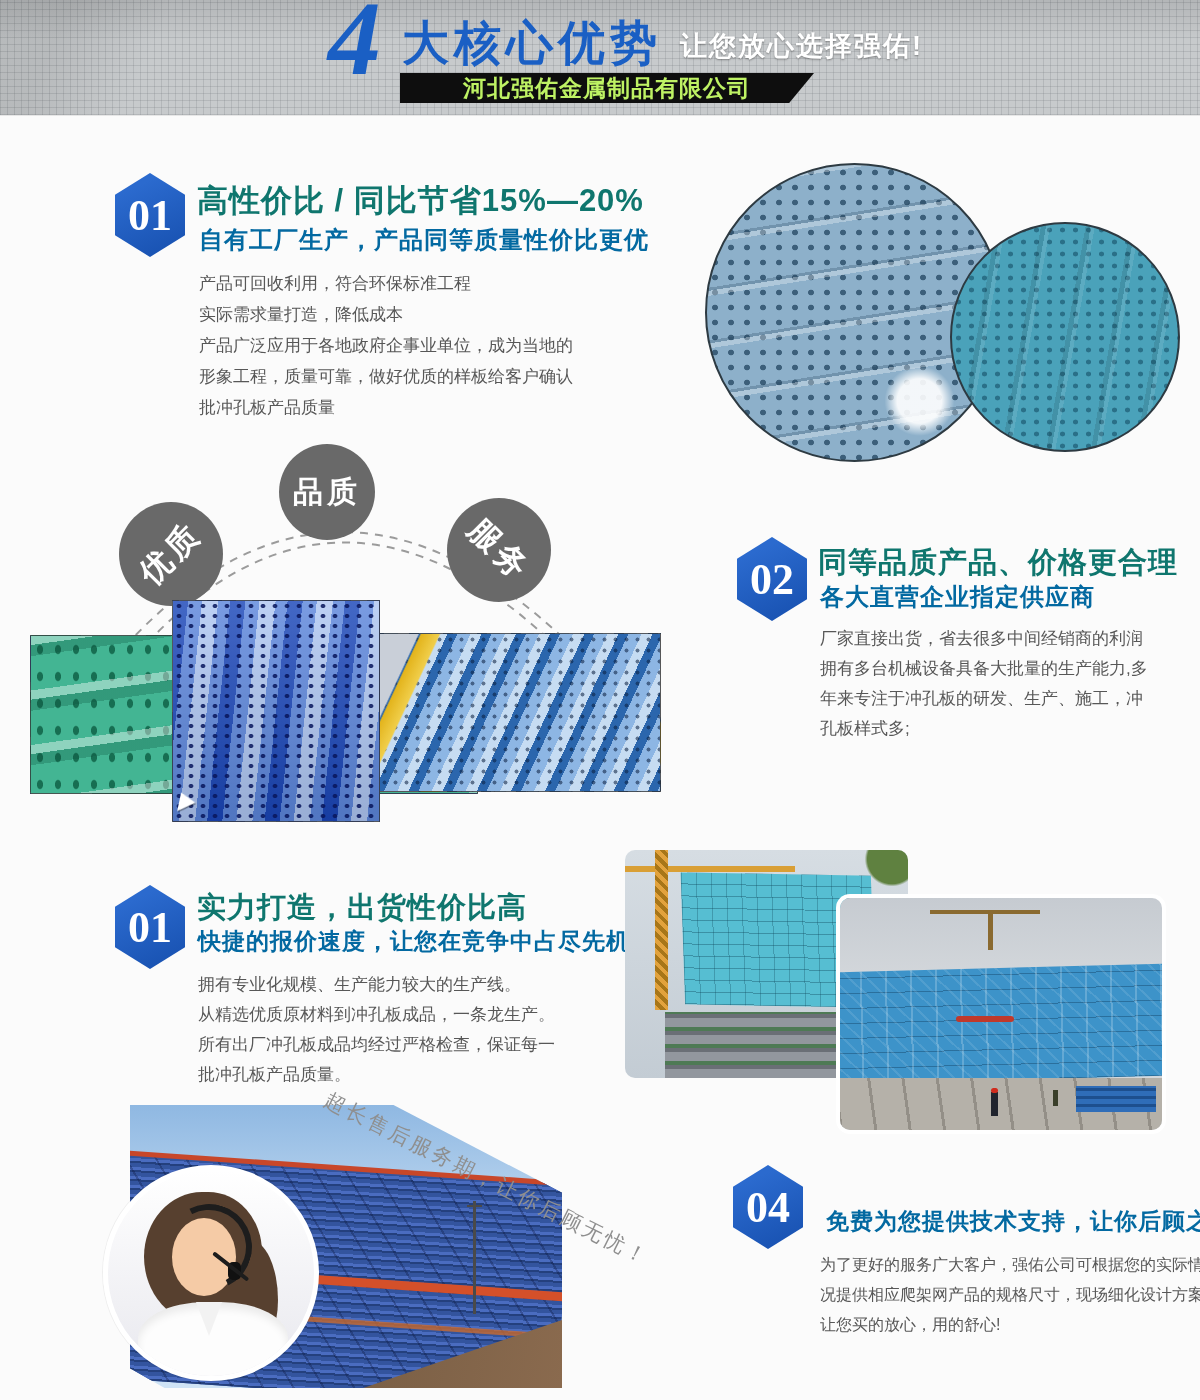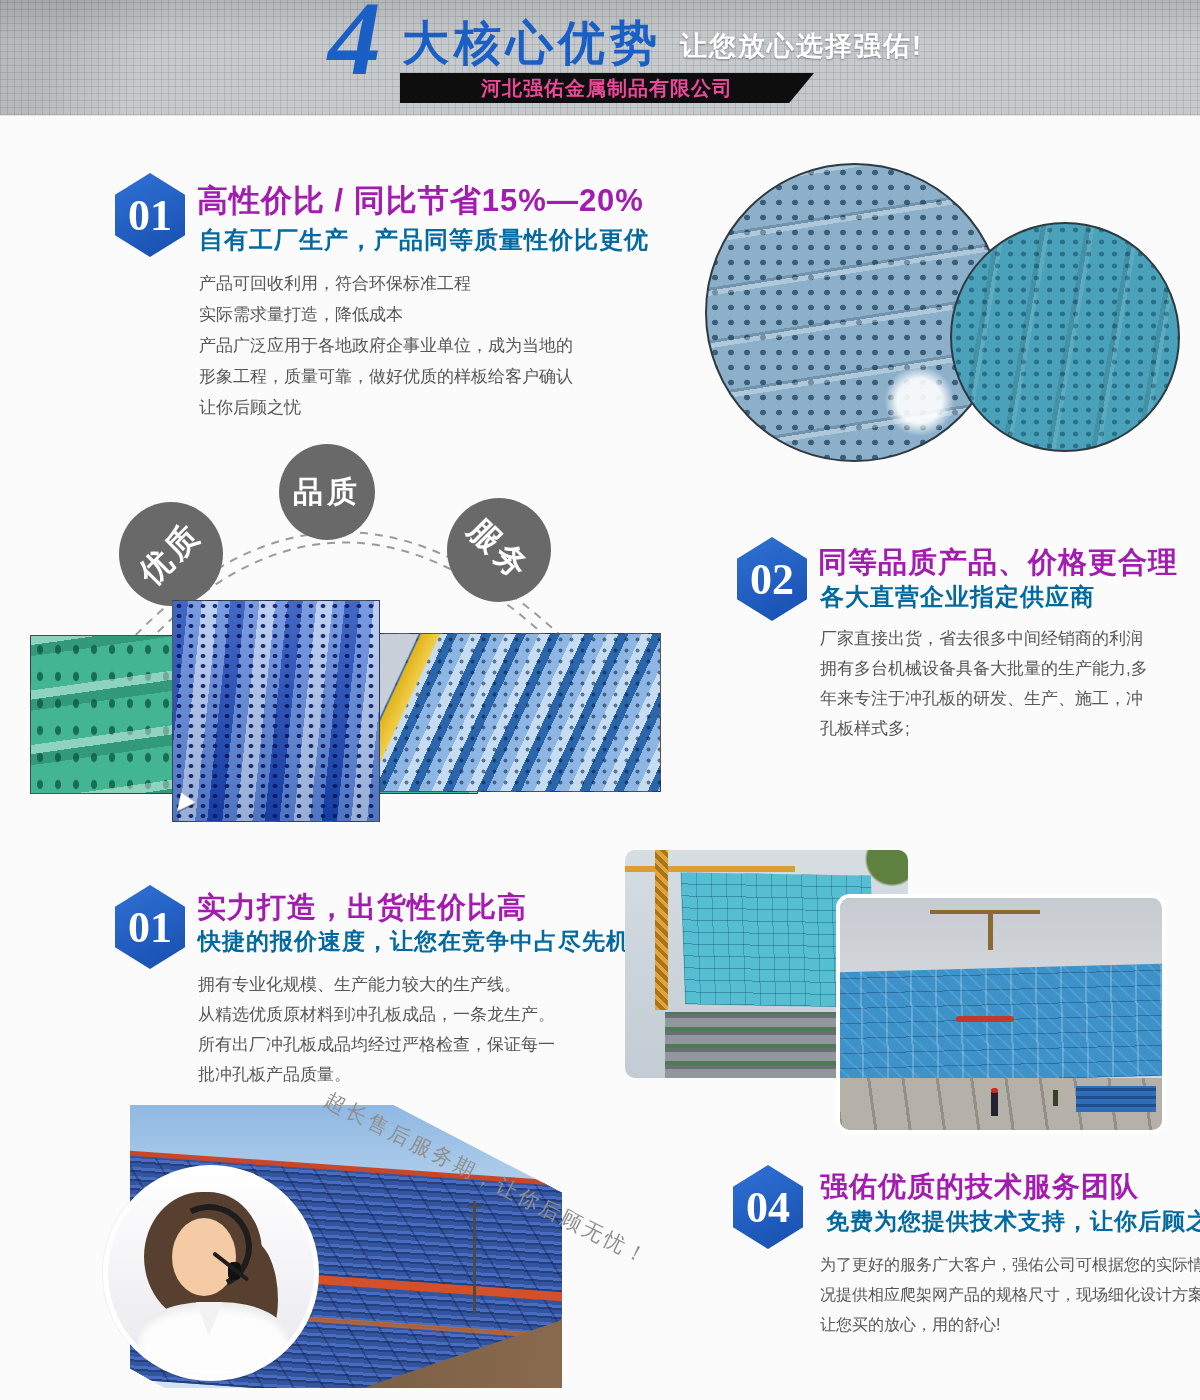--- a/index.html
+++ b/index.html
@@ -15,29 +15,29 @@
       repeating-linear-gradient(90deg, rgba(110,115,120,.22) 0 1px, transparent 1px 7px);
     border-bottom:1px solid #e6e6e6;}
   .big4{position:absolute;left:328px;top:-14px;font-family:"Liberation Serif",serif;
     font-weight:bold;font-style:italic;font-size:106px;line-height:106px;color:#1a5fc4;}
   .hdr-title{position:absolute;left:402px;top:12px;font-size:47px;font-weight:bold;color:#1a5fc4;
     letter-spacing:5px;font-family:"Liberation Serif",serif;}
   .hdr-tag{position:absolute;left:680px;top:28px;font-size:27px;font-weight:bold;color:#fff;
     letter-spacing:2px;text-shadow:0 1px 2px rgba(40,40,40,.45);}
   .hdr-bar{position:absolute;left:400px;top:73px;width:414px;height:30px;background:#0e0e0e;
     clip-path:polygon(0 0,100% 0,94% 100%,0 100%);display:flex;align-items:center;justify-content:center;}
-  .hdr-bar span{color:#ec4899;font-size:20px;font-weight:bold;letter-spacing:1px;}
+  .hdr-bar span{color:#bef264;font-size:23px;font-weight:bold;letter-spacing:1px;}
 
   
   .hex{position:absolute;width:70px;height:84px;color:#fff;
     background:linear-gradient(155deg,#2b6ace 20%,#164fae);
     clip-path:polygon(50% 0,100% 26%,100% 74%,50% 100%,0 74%,0 26%);
     display:flex;align-items:center;justify-content:center;
     font-family:"Liberation Serif",serif;font-weight:bold;font-size:44px;}
-  .sec-title{position:absolute;font-weight:bold;color:#a21caf;letter-spacing:1px;white-space:nowrap;}
+  .sec-title{position:absolute;font-weight:bold;color:#0f766e;letter-spacing:1px;white-space:nowrap;}
   .sec-sub{position:absolute;font-weight:bold;color:#0369a1;letter-spacing:1px;white-space:nowrap;
     font-family:"Liberation Serif",serif;}
   .sec-body{position:absolute;color:#575757;font-size:17px;}
   .sec-body div{white-space:nowrap;}
 
   
   .gcircle{position:absolute;border-radius:50%;background:#696969;color:#fff;font-weight:bold;
     display:flex;align-items:center;justify-content:center;letter-spacing:4px;}
   .arc-svg{position:absolute;left:78px;top:428px;}
 
@@ -169,21 +169,21 @@
   <div class="hex" style="left:115px;top:173px;">
     <span>01</span>
   </div>
   <div class="sec-title" style="left:197px;top:180px;font-size:31px;">高性价比 / 同比节省15%—20%</div>
   <div class="sec-sub" style="left:199px;top:224px;font-size:24px;">自有工厂生产，产品同等质量性价比更优</div>
   <div class="sec-body" style="left:199px;top:268px;line-height:31px;">
     <div>产品可回收利用，符合环保标准工程</div>
     <div>实际需求量打造，降低成本</div>
     <div>产品广泛应用于各地政府企事业单位，成为当地的</div>
     <div>形象工程，质量可靠，做好优质的样板给客户确认</div>
-    <div>让你后顾之忧</div>
+    <div>批冲孔板产品质量</div>
   </div>
 
   <div class="circ-photo circ-big"></div>
   <div class="circ-photo circ-small"></div>
 
   <svg class="arc-svg" width="540" height="265" viewBox="0 0 540 265">
     <path d="M 18 252 Q 258 -46 530 256" fill="none" stroke="#9b9b9b" stroke-width="2" stroke-dasharray="8 7"></path>
     <path d="M 30 260 Q 260 -32 520 262" fill="none" stroke="#9b9b9b" stroke-width="2" stroke-dasharray="8 7"></path>
   </svg>
 
@@ -242,21 +242,20 @@
     <div class="ground"></div>
     <div class="pallets"></div>
     <div class="worker"></div>
     <div class="helmet"></div>
     <div class="worker2"></div>
   </div>
 
   <div class="hex" style="left:733px;top:1165px;">
     <span>04</span>
   </div>
-  <div class="sec-title" style="left:820px;top:1168px;font-size:28px;">强佑优质的技术服务团队</div>
   <div class="sec-sub" style="left:826px;top:1206px;font-size:23px;">免费为您提供技术支持，让你后顾之忧</div>
   <div class="sec-body" style="left:820px;top:1250px;line-height:30px;font-size:16px;">
     <div>为了更好的服务广大客户，强佑公司可根据您的实际情</div>
     <div>况提供相应爬架网产品的规格尺寸，现场细化设计方案</div>
     <div>让您买的放心，用的舒心!</div>
   </div>
 
   <div class="fence">
     <div class="mesh">
       <div class="rail-red"></div>

